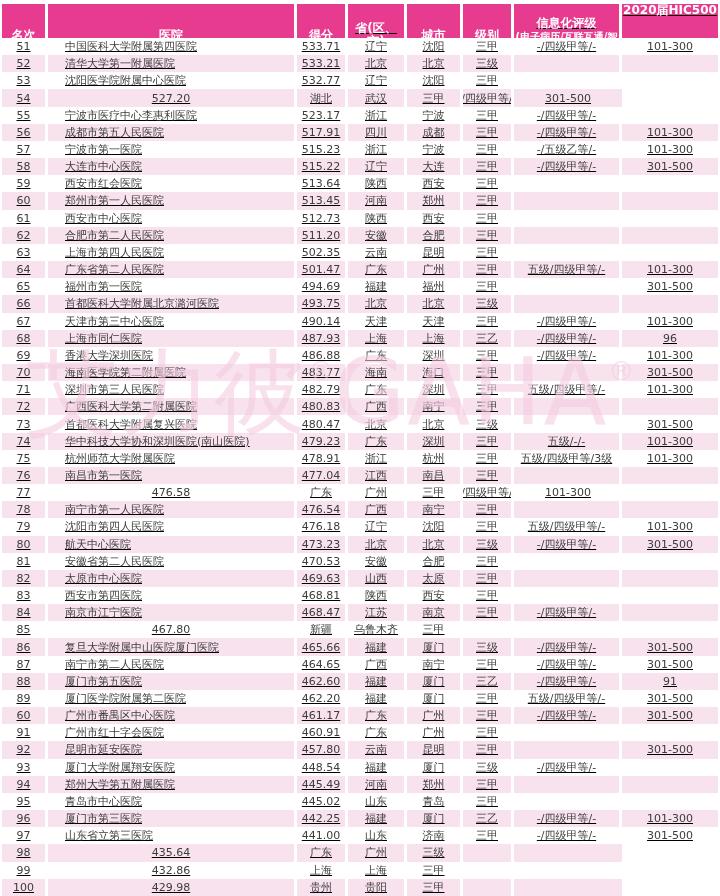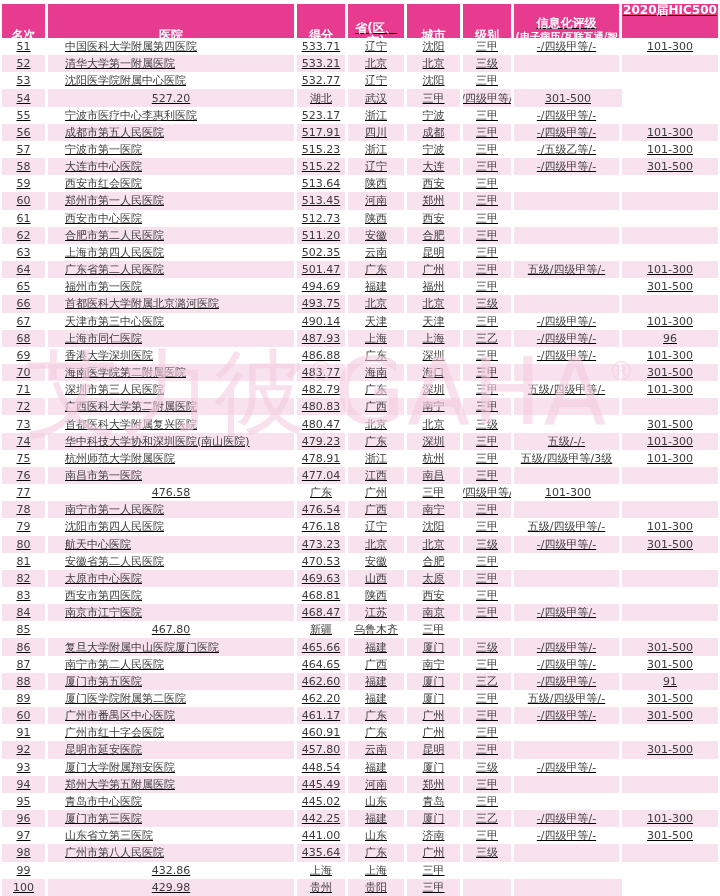--- a/index.html
+++ b/index.html
@@ -536,21 +536,20 @@
         <div class="td hospital">山东省立第三医院</div>
         <div class="td">441.00</div>
         <div class="td">山东</div>
         <div class="td">济南</div>
         <div class="td">三甲</div>
         <div class="td">-/四级甲等/-</div>
         <div class="td">301-500</div>
       </div>
       <div class="tr alt">
         <div class="td">98</div>
-        <div class="td hospital">广州市第八人民医院</div>
         <div class="td">435.64</div>
         <div class="td">广东</div>
         <div class="td">广州</div>
         <div class="td">三级</div>
         <div class="td"></div>
         <div class="td"></div>
       </div>
       <div class="tr">
         <div class="td">99</div>
         <div class="td">432.86</div>

